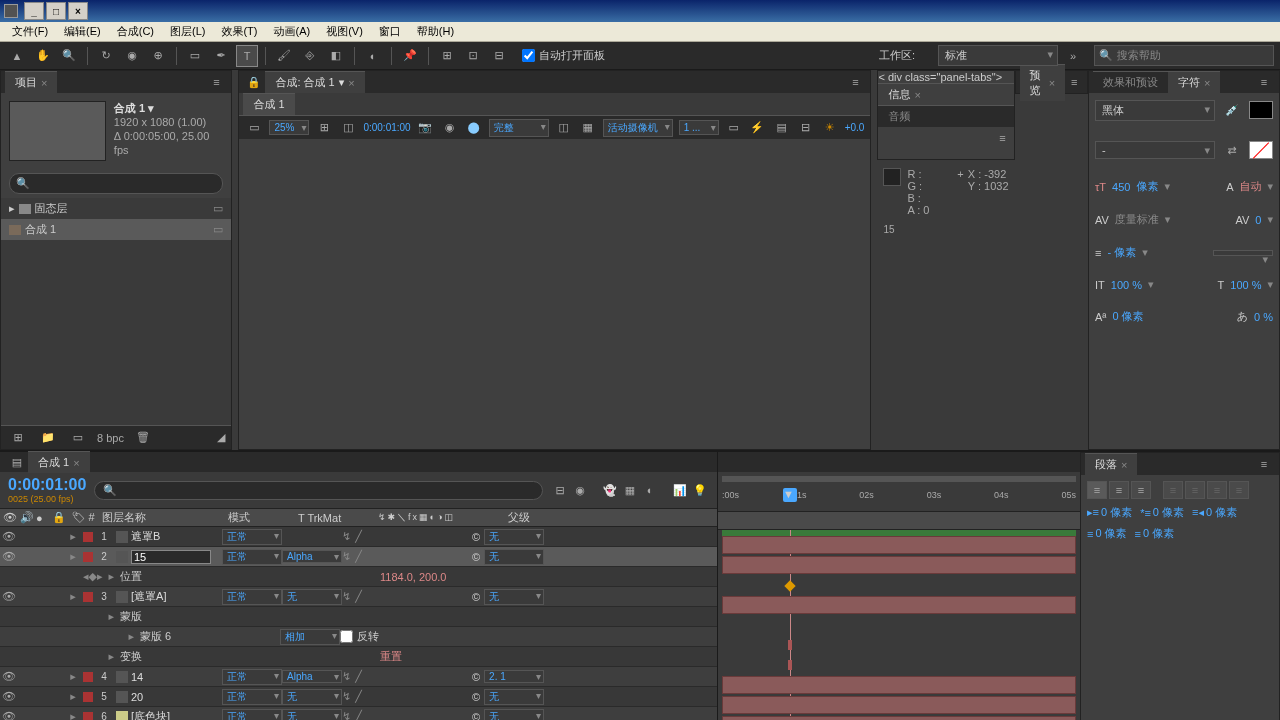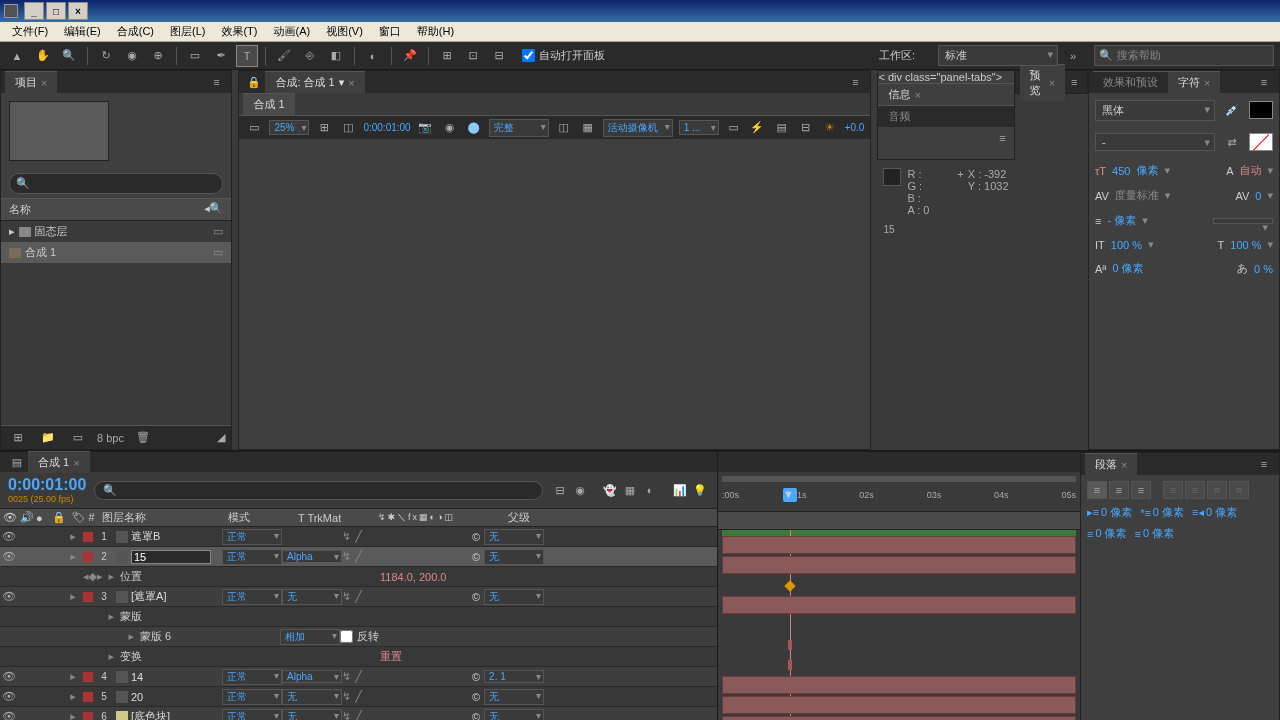--- a/index.html
+++ b/index.html
@@ -46,21 +46,21 @@
 .handle { position: absolute; width: 7px; height: 7px; background: #c00; }
 .viewer-controls { background: #2a2a2a; height: 24px; display: flex; align-items: center; padding: 0 6px; gap: 6px; border-top: 1px solid #555; }
 .vc-dropdown { background: #3a3a3a; border: 1px solid #555; padding: 1px 14px 1px 4px; color: #4aa8ff; font-size: 10px; position: relative; cursor: pointer; }
 .vc-dropdown::after { content: "▾"; position: absolute; right: 2px; color: #888; }
 .vc-btn { width: 18px; height: 18px; display: flex; align-items: center; justify-content: center; color: #aaa; cursor: pointer; }
 .timecode-blue { color: #4aa8ff; font-size: 10px; }
 .right-panels { width: 200px; display: flex; flex-direction: column; gap: 2px; }
 .info-panel { height: 90px; }
 .info-content { padding: 6px; font-size: 10px; color: #aaa; display: flex; justify-content: space-between; }
 .char-panel { flex: 1; }
-.char-content { padding: 6px; display: flex; flex-direction: column; gap: 10px; font-size: 10px; }
+.char-content { padding: 6px; display: flex; flex-direction: column; gap: 18px; font-size: 10px; }
 .char-row { display: flex; align-items: center; gap: 6px; }
 .char-label { color: #4aa8ff; }
 .char-label-orange { color: #d88; }
 .color-swatch { width: 24px; height: 18px; background: #000; border: 1px solid #888; }
 .color-swatch.white { background: #fff; }
 .timeline-panel { height: 290px; background: #3a3a3a; border-top: 2px solid #1a1a1a; display: flex; }
 .tl-left { width: 718px; display: flex; flex-direction: column; border-right: 1px solid #1a1a1a; }
 .tl-tabs { background: #2a2a2a; height: 20px; display: flex; align-items: center; padding: 0 6px; }
 .tl-header { display: flex; padding: 4px 8px; align-items: center; gap: 8px; border-bottom: 1px solid #222; }
 .tl-timecode { color: #4aa8ff; font-size: 16px; font-weight: bold; }
@@ -168,28 +168,29 @@
   <div class="panel project-panel">
     <div class="panel-tabs">
       <div class="panel-tab">
         <span>项目</span>
           <span class="tab-close">×</span>
       </div>
       <div style="margin-left:auto" class="tool-btn">≡</div>
     </div>
     <div class="project-info">
       <div class="comp-thumb"></div>
+      <div class="comp-details">
+        <div class="comp-name">合成 1 ▾</div>
+        <div>1920 x 1080 (1.00)</div>
+        <div>Δ 0:00:05:00, 25.00 fps</div>
+      </div>
     </div>
     <div class="project-search">
       <span>🔍</span>
         <span style="flex:1"></span>
-    </div>
-    <div class="project-header">
-      <span>名称</span>
-      <span>◂🔍</span>
     </div>
     <div class="project-tree">
       <div class="tree-item">
         <span>▸</span>
         <div class="folder-icon"></div>
         <span>固态层</span>
         <span style="margin-left:auto;color:#888">▭</span>
       </div>
       <div class="tree-item selected">
         <div class="comp-icon"></div>

